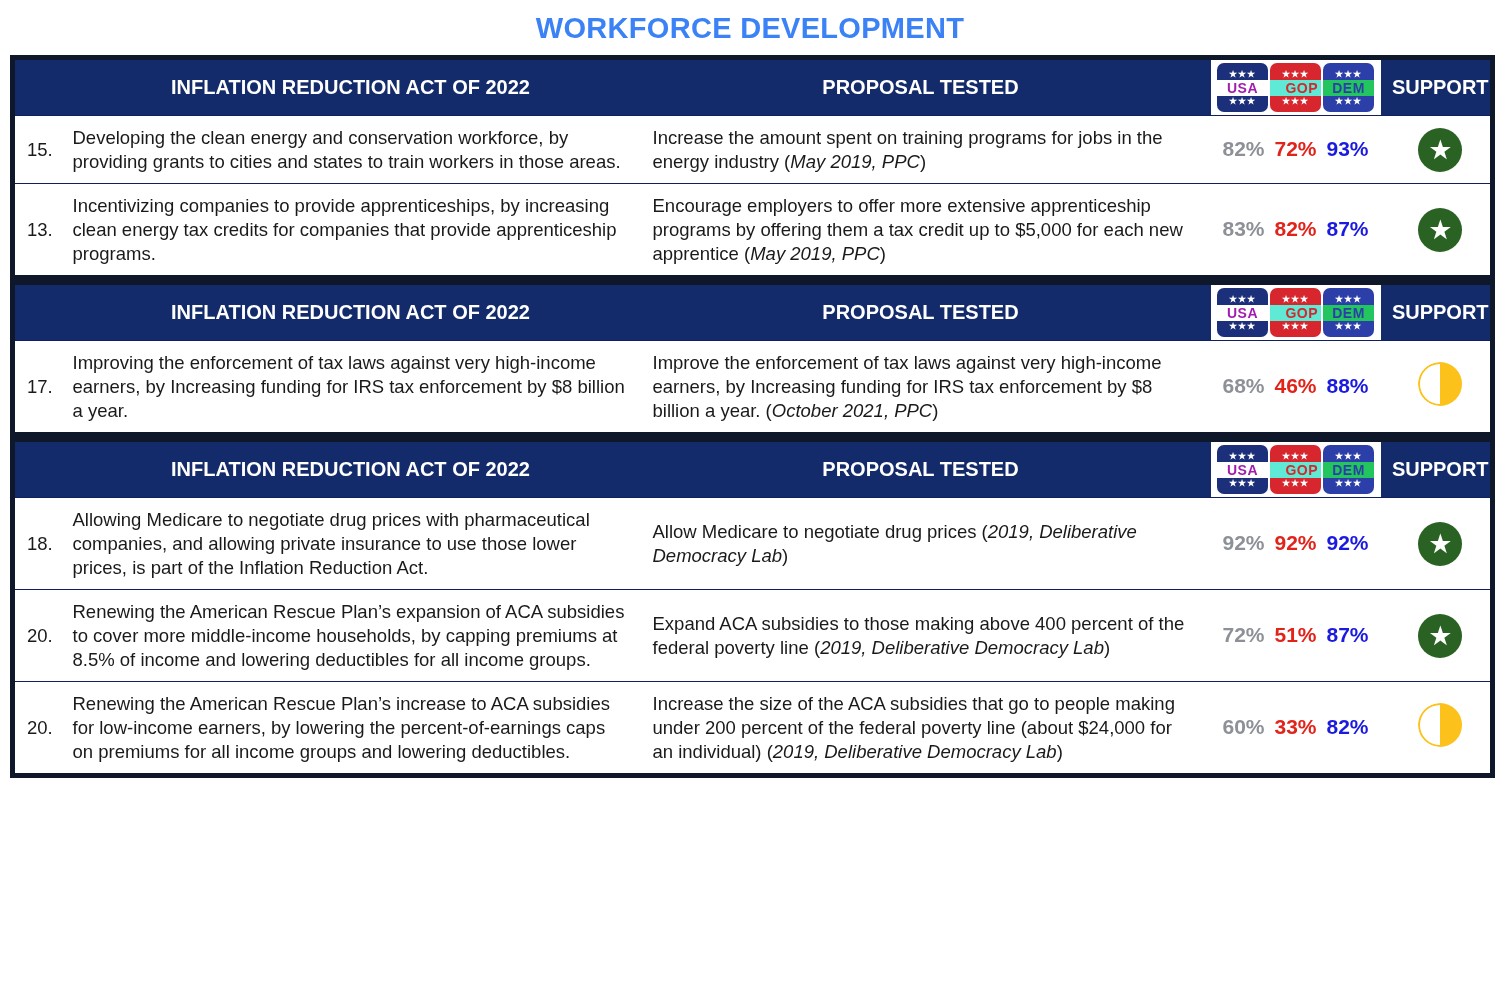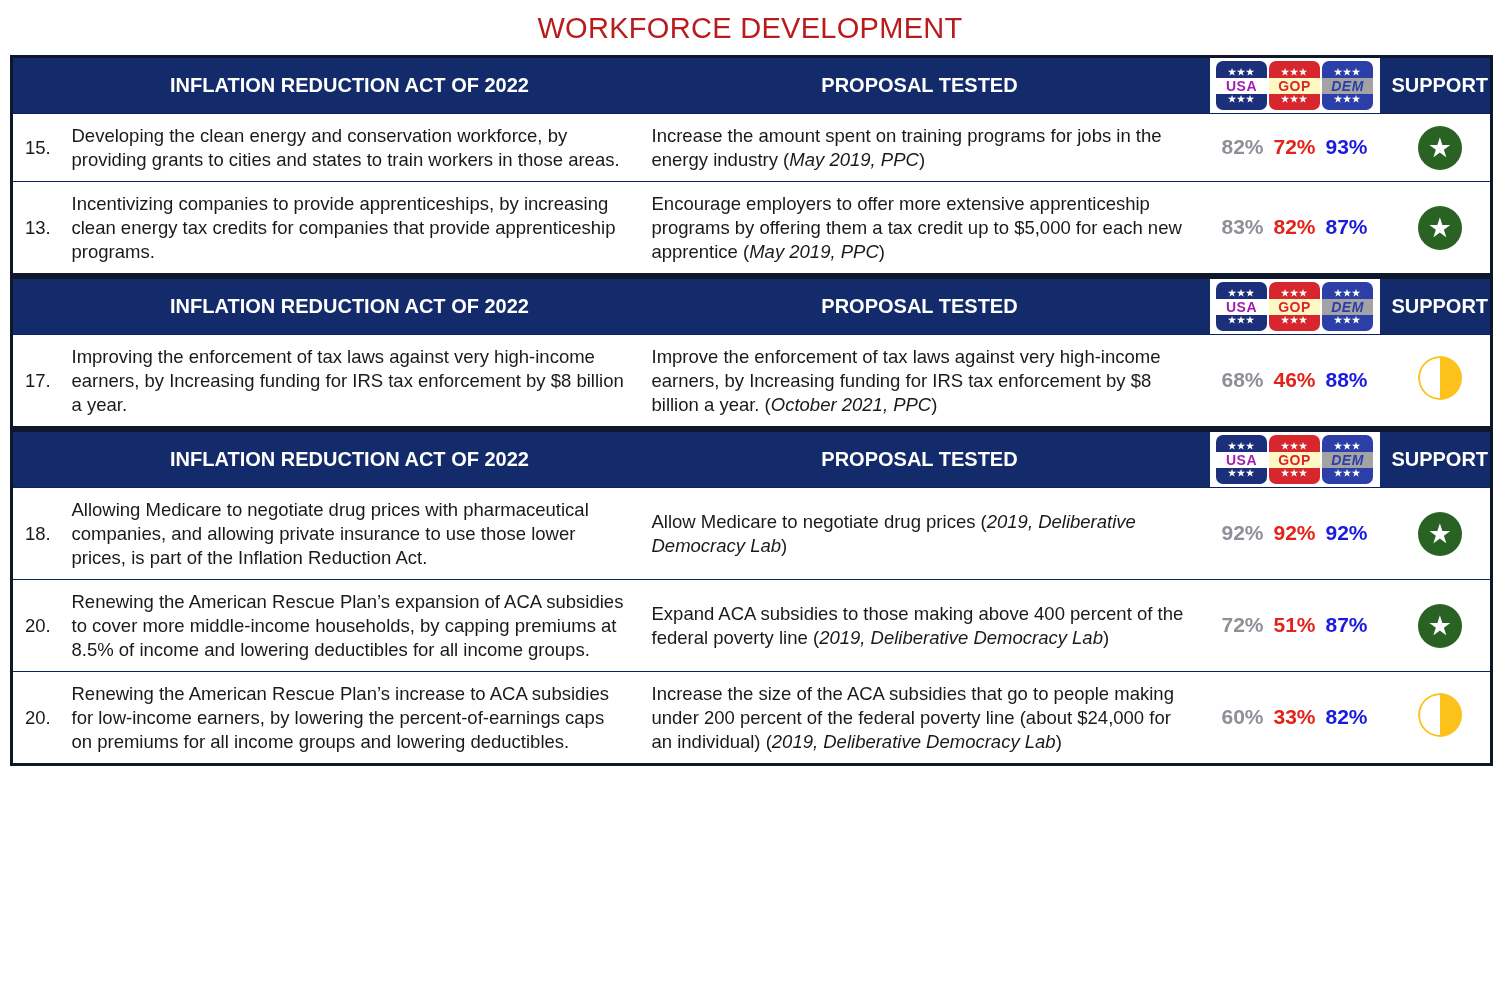--- a/index.html
+++ b/index.html
@@ -13,34 +13,34 @@
     width: 1500px;
     height: 985px;
     overflow: hidden;
   }
   .page {
     width: 1500px;
     padding: 0 10px;
   }
   .section-title {
     text-align: center;
-    color: #b91c1c;
+    color: #3b82f6;
     font-size: 29px;
-    font-weight: normal;
+    font-weight: bold;
     letter-spacing: 0.3px;
     margin: 0;
     padding: 6px 0 10px 0;
   }
   .section-title.first { padding-top: 12px; }
 
   table.ira-table {
     width: 1480px;
     border-collapse: collapse;
     table-layout: fixed;
-    border: 3px solid #0f172a;
+    border: 5px solid #0f172a;
     margin: 0 auto;
   }
   table.ira-table thead th {
     background: #132a6b;
     color: #ffffff;
     font-size: 20px;
     font-weight: bold;
     text-align: center;
     padding: 0;
     height: 56px;
@@ -89,23 +89,23 @@
     font-size: 14px;
     font-weight: bold;
     padding: 1px 3px;
     margin: 1px 0;
     width: 100%;
     text-align: center;
   }
   .badge-usa { background: #1b2f7a; }
   .badge-usa .label { background: #ffffff; color: #a21caf; }
   .badge-gop { background: #d8262f; }
-  .badge-gop .label { background: #fef9c3; color: #d8262f; }
+  .badge-gop .label { background: #5eead4; color: #d8262f; text-align: right; }
   .badge-dem { background: #2c3fa8; }
-  .badge-dem .label { background: #a3a3a3; color: #2c3fa8; font-style: italic; }
+  .badge-dem .label { background: #22c55e; color: #2c3fa8; }
 
   table.ira-table td {
     border-top: 1px solid #0f2060;
     border-bottom: 1px solid #0f2060;
     padding: 10px 12px;
     vertical-align: middle;
     font-size: 18.5px;
     color: #1a1a1a;
     line-height: 1.28;
     background: #ffffff;

